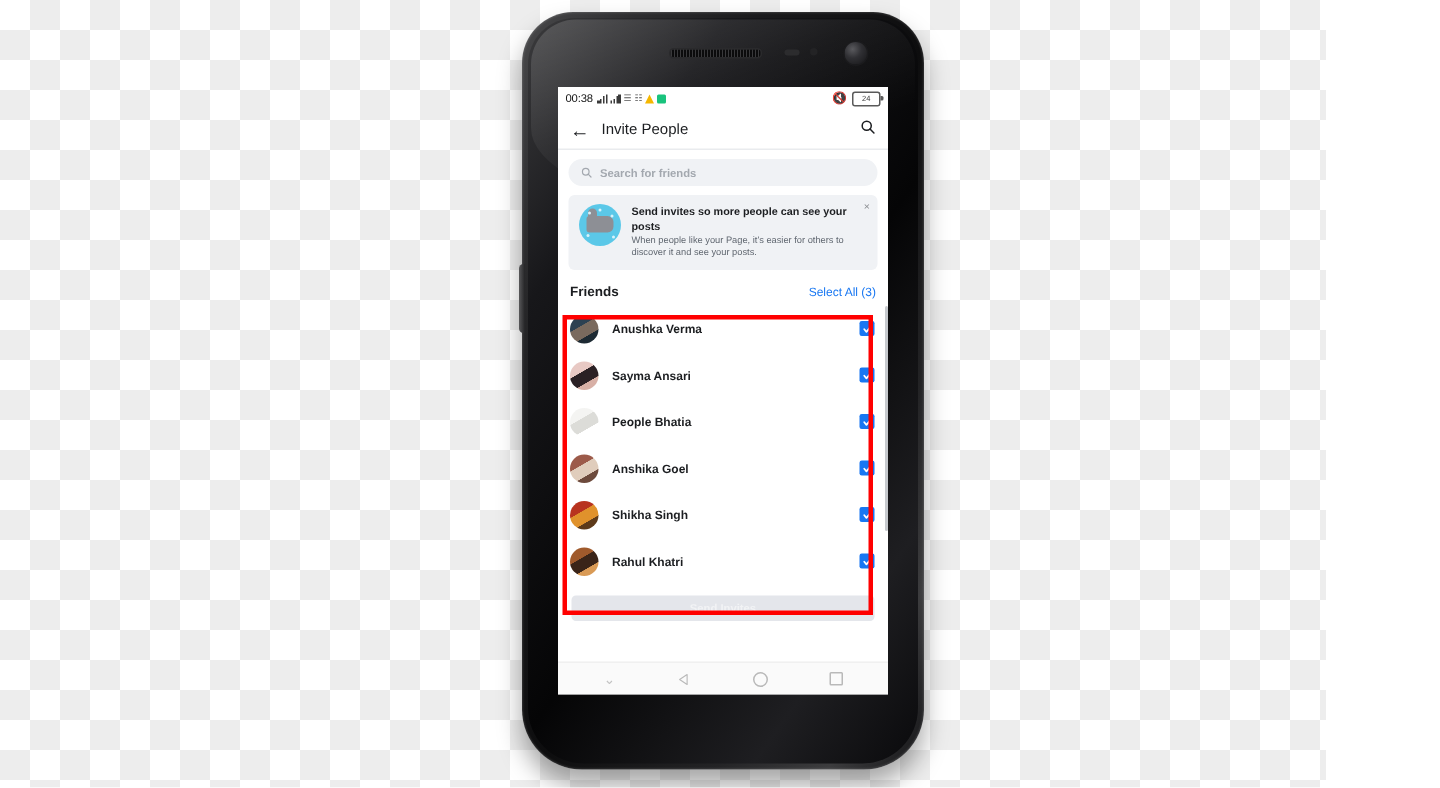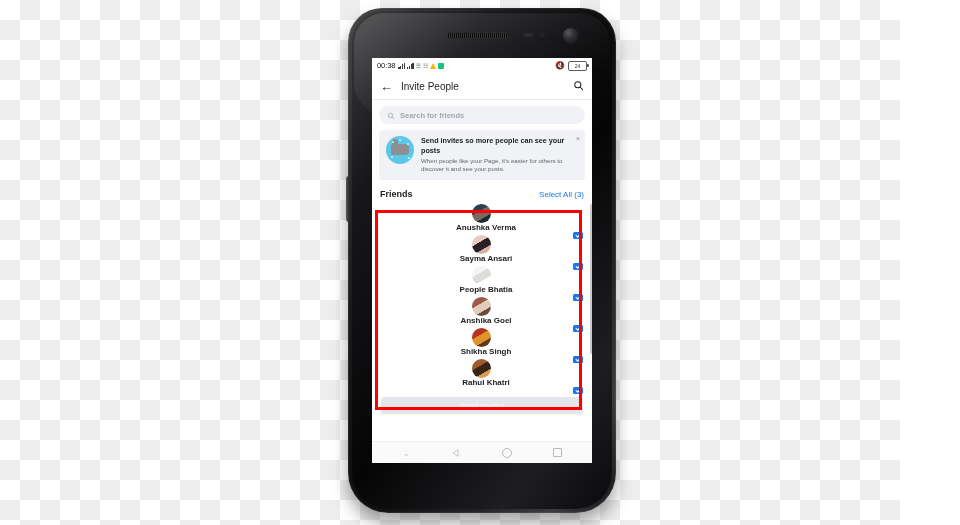--- a/index.html
+++ b/index.html
@@ -12,21 +12,20 @@
   
   #canvas {
     position: relative;
     width: 884px; height: 525px;
     background-color: #ffffff;
     background-image:
       linear-gradient(45deg, #ededed 25%, transparent 25%, transparent 75%, #ededed 75%),
       linear-gradient(45deg, #ededed 25%, transparent 25%, transparent 75%, #ededed 75%);
     background-size: 40px 40px;
     background-position: 0 0, 20px 20px;
-    padding-left: 16px;
   }
 
   
   #phone {
     position: absolute;
     left: 348px; top: 8px;
     width: 268px; height: 505px;
     border-radius: 34px 34px 40px 40px;
     background: linear-gradient(118deg,
         #4a4a4c 0%, #2e2e30 14%, #1a1a1c 30%,
@@ -186,21 +185,20 @@
   }
   .friends-head .lbl { font-size: 9px; font-weight: bold; color: #1c1e21; }
   .friends-head .sel { margin-left: auto; font-size: 8px; color: #1877f2; cursor: pointer; }
 
   
   .list { background: #fff; position: relative; }
   .row {
     display: flex; align-items: center;
     height: 31px; padding: 0 9px 0 8px;
     cursor: pointer;
-    flex-direction: column;
   }
   .avatar {
     flex: 0 0 auto;
     width: 19px; height: 19px; border-radius: 50%;
     overflow: hidden; position: relative;
     background: #dcdfe3;
   }
   .name { margin-left: 9px; font-size: 8px; font-weight: bold; color: #1c1e21; }
   .check {
     margin-left: auto;

